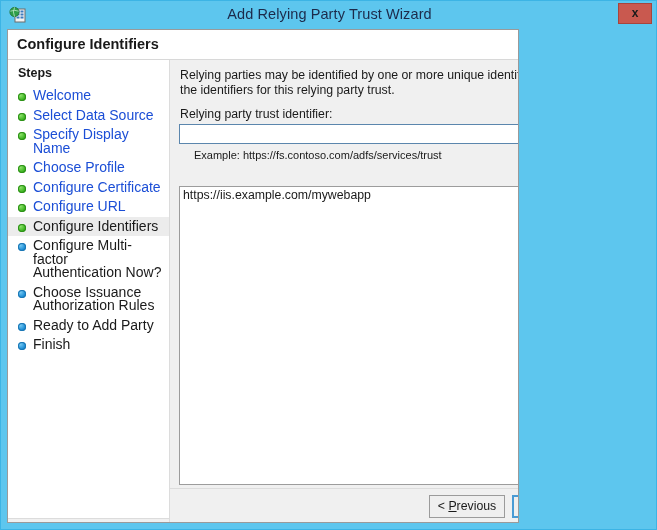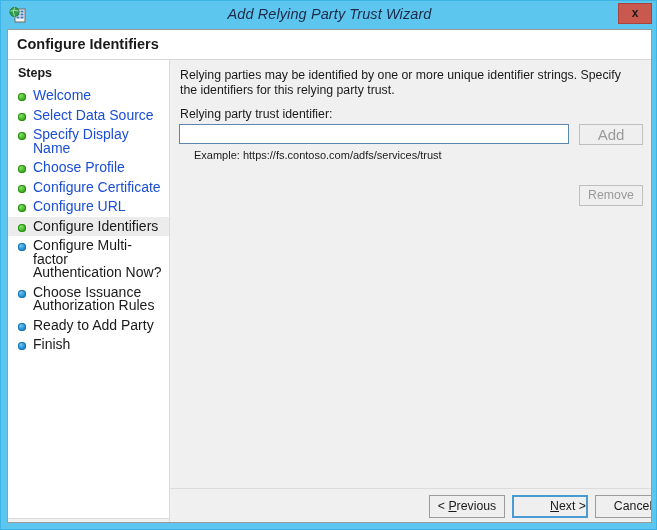--- a/index.html
+++ b/index.html
@@ -42,21 +42,20 @@
     position: absolute;
     left: 0;
     top: 0;
     width: 657px;
     height: 28px;
     line-height: 27px;
     text-align: center;
     font-size: 14.5px;
     color: #1c2a4a;
     letter-spacing: 0.1px;
-    font-style: italic;
   }
   #close-button {
     position: absolute;
     right: 6px;
     top: 2px;
     width: 34px;
     height: 21px;
     background: #c9594f;
     border: 1px solid #a8443c;
     box-sizing: border-box;
@@ -67,21 +66,21 @@
     text-align: center;
     cursor: pointer;
     font-family: "Liberation Sans", sans-serif;
   }
 
   
   #client {
     position: absolute;
     left: 6px;
     top: 28px;
-    width: 645px;
+    width: 512px;
     height: 494px;
     background: #4c1d95;
     border: 1px solid #9a9a9a;
     box-sizing: border-box;
     overflow: hidden;
     padding-left: 16px;
   }
 
   
   #header-band {
@@ -398,20 +397,23 @@
 
       <div id="identifier-label">Relying party trust identifier:</div>
 
       <input id="identifier-input" type="text" value="" style="">
 
       <div id="add-button">Add</div>
 
       <div id="example-text">Example: https://fs.contoso.com/adfs/services/trust</div>
 
 
+      <div id="identifiers-list">
+          <div class="list-item">https://iis.example.com/mywebapp</div>
+        </div>
 
       <div id="remove-button">Remove</div>
 
       <div id="button-bar">
         <div class="navbtn" id="btn-previous"><span>&lt; </span><span class="accel">P</span><span>revious</span></div>
         <div class="navbtn" id="btn-next"><span class="accel">N</span><span>ext &gt;</span></div>
         <div class="navbtn" id="btn-cancel">Cancel</div>
       </div>
 
     </div>

